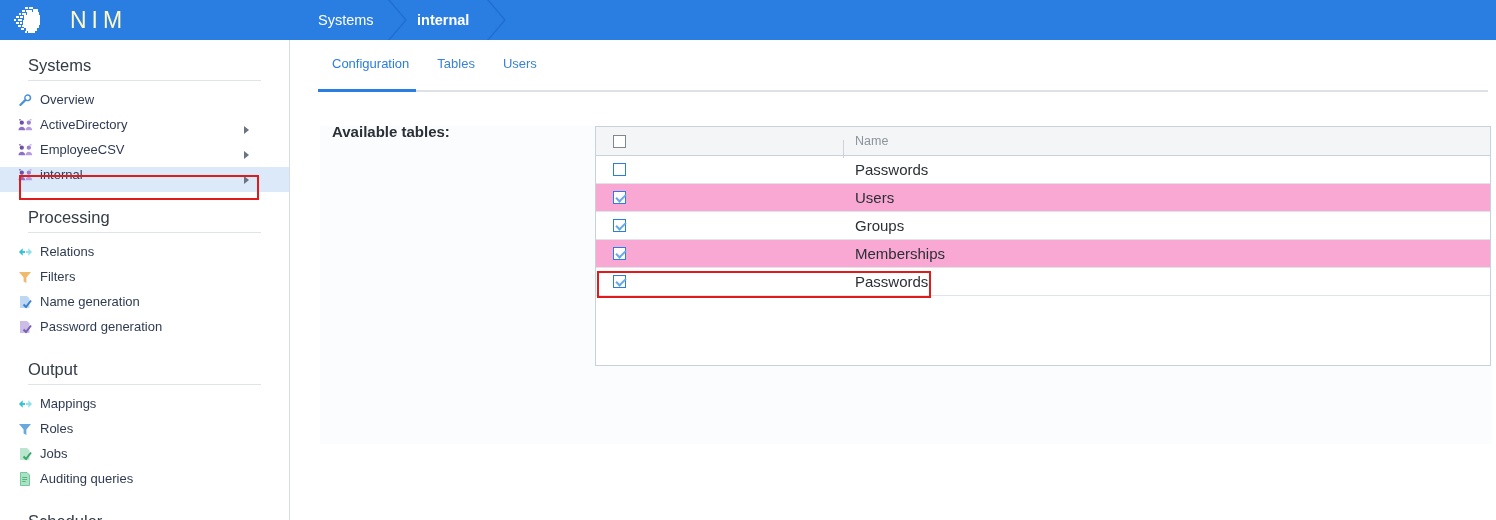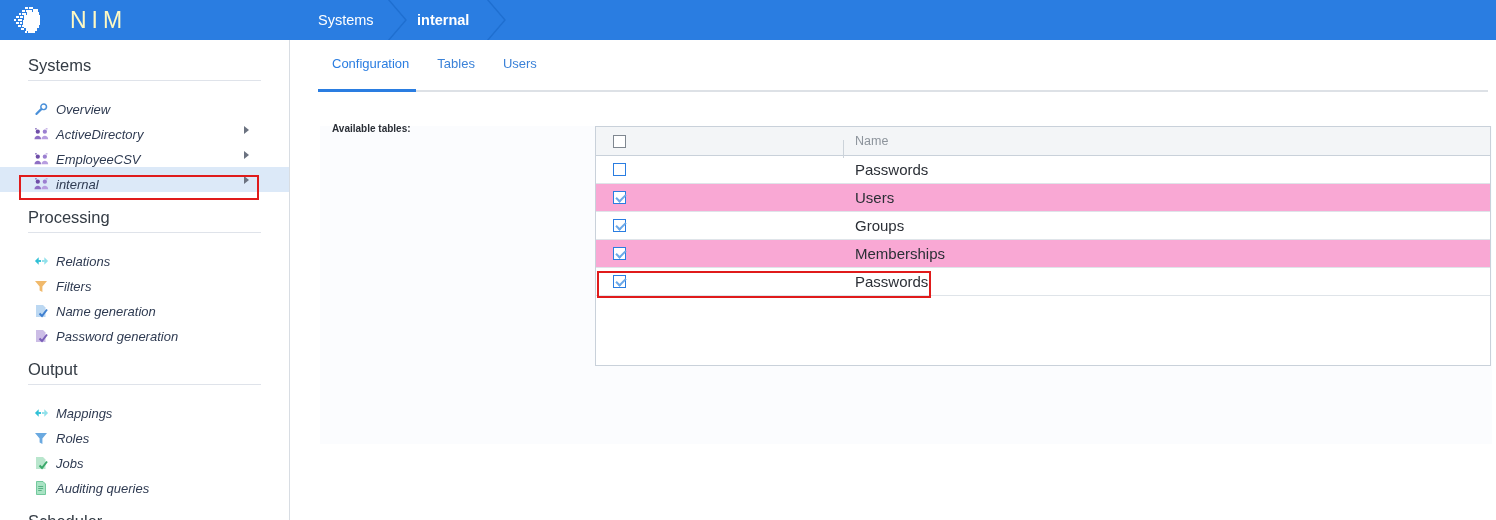--- a/index.html
+++ b/index.html
@@ -64,24 +64,23 @@
     padding-top: 16px;
   }
   .sec-line {
     margin: 5px 28px 0 28px;
     height: 1px; background: #dfe3ea;
   }
   .nav-list { margin-top: 11px; }
   .nav-item {
     position: relative;
     height: 25px;
-    display: flex; align-items: flex-end;
-    padding-left: 32px;
+    display: flex; align-items: flex-start;
+    padding-left: 16px;
     cursor: default;
-    font-style: italic;
   }
   .nav-item .ic { width: 18px; height: 16px; margin-right: 6px; flex: none;
                   display:flex; align-items:center; justify-content:center; }
   .nav-item .lb { font-size: 13px; color: #2f3b52; white-space: nowrap; }
   .nav-item.selected { background: #dce9f8; }
   .nav-item .caret {
     position: absolute; right: 40px; top: 50%; transform: translateY(-50%);
     width: 0; height: 0;
     border-left: 5px solid #6b7280;
     border-top: 4px solid transparent;
@@ -114,21 +113,21 @@
   }
 
   
   .panel {
     position: absolute; left: 30px; top: 86px;
     width: 1172px; height: 318px;
     background: #fbfcfe;
   }
   .panel-label {
     position: absolute; left: 42px; top: 83px;
-    font-size: 10px; font-weight: bold; color: #2b2f36;
+    font-size: 15px; font-weight: bold; color: #2b2f36;
   }
 
   
   .tablewrap {
     position: absolute; left: 305px; top: 86px;
     width: 896px; height: 240px;
     border: 1px solid #c9d1da;
     border-right: 1px solid #c9d1da;
     background: #ffffff;
     overflow: hidden;

